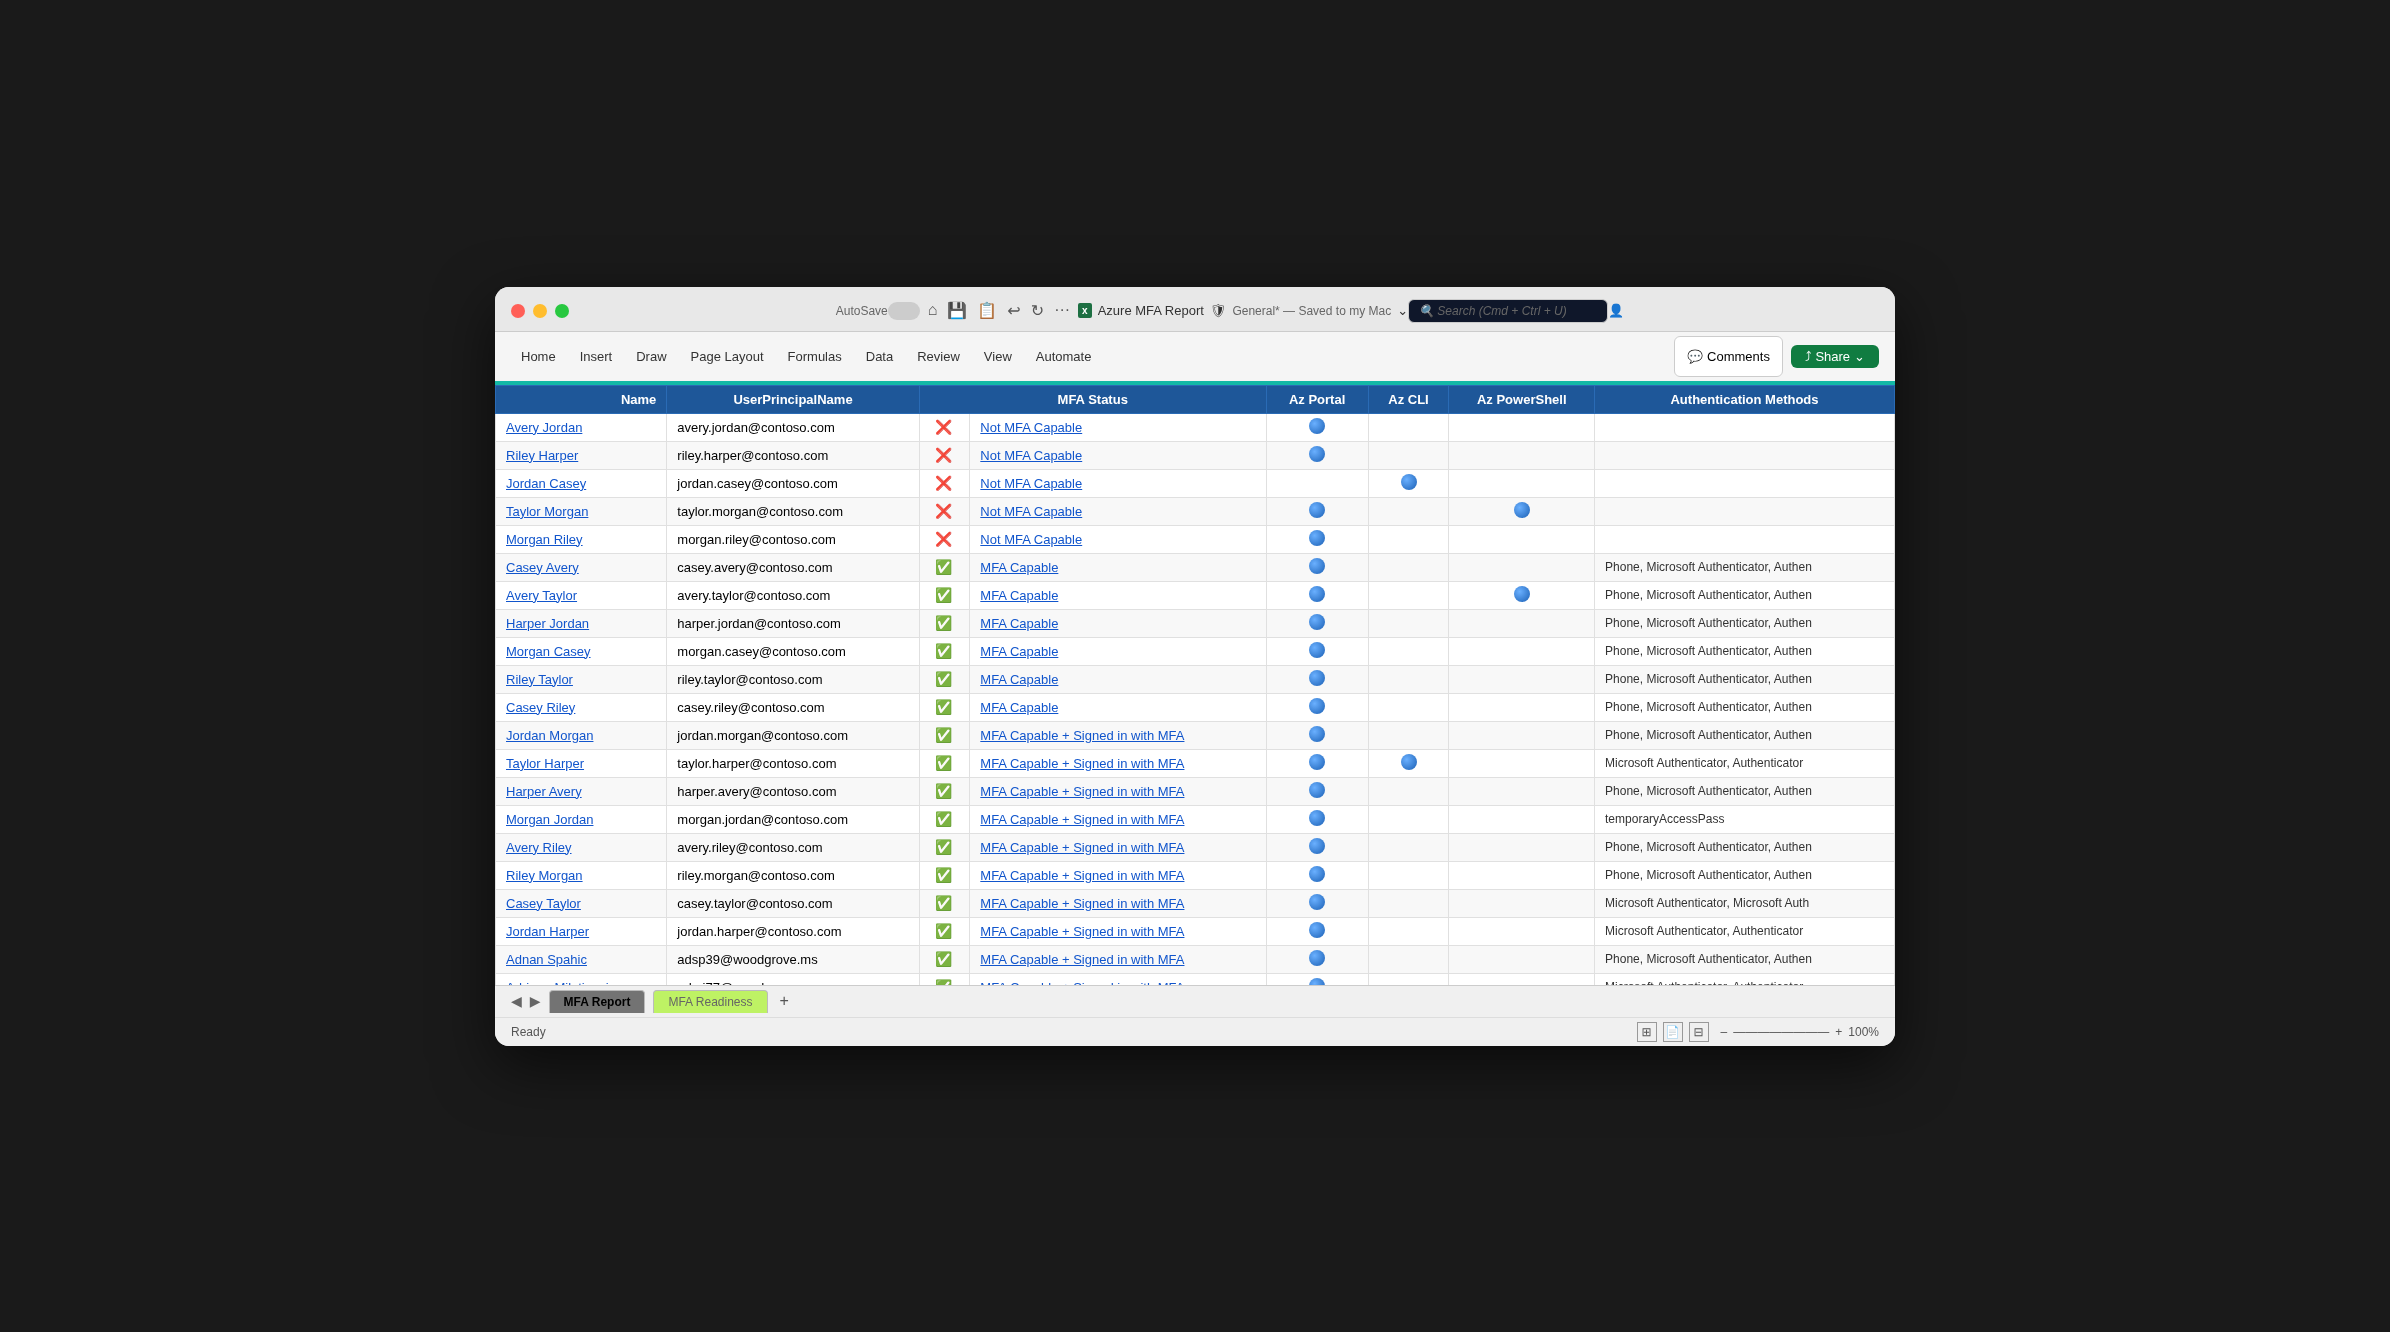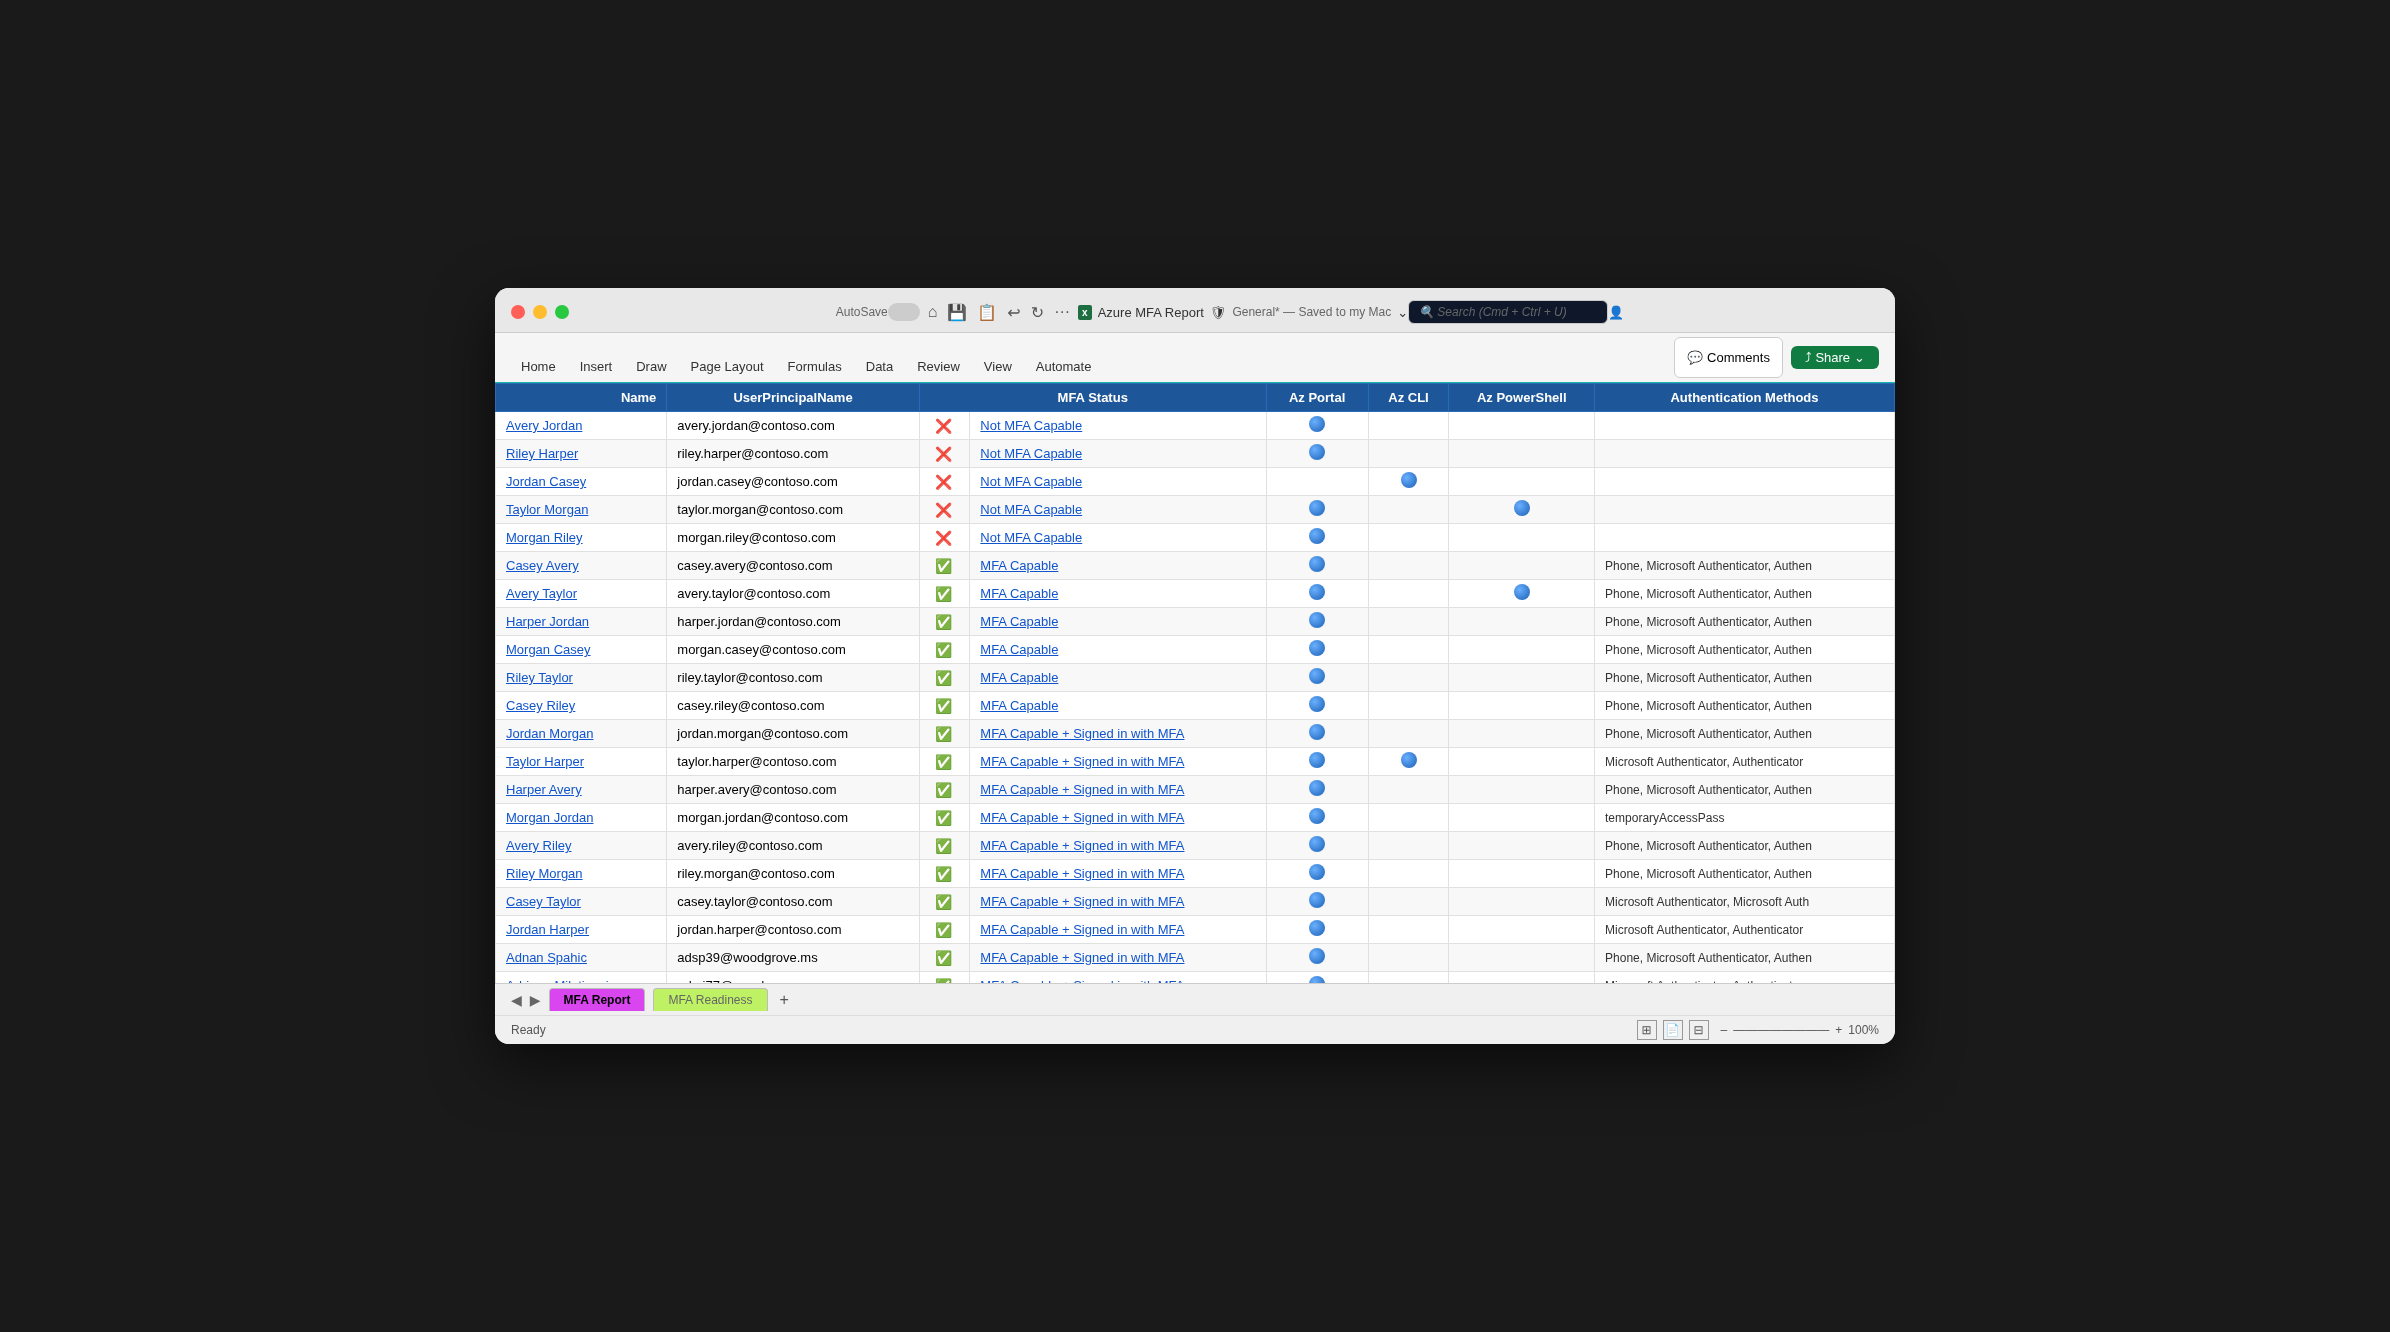--- a/index.html
+++ b/index.html
@@ -85,23 +85,23 @@
       padding: 4px 10px;
       font-size: 12px;
       color: #666;
       width: 200px;
       font-style: italic;
     }
     .menu-bar {
       background: #f5f5f5;
       padding: 4px 16px;
       display: flex;
-      align-items: flex-end;
+      align-items: center;
       gap: 4px;
-      border-bottom: 1px solid #14b8a6;
+      border-bottom: 4px solid #14b8a6;
     }
     .menu-item {
       padding: 4px 10px;
       font-size: 13px;
       color: #333;
       cursor: pointer;
       border-radius: 4px;
     }
     .menu-right {
       margin-left: auto;
@@ -187,21 +187,21 @@
     .sheet-tab {
       padding: 4px 14px;
       font-size: 12px;
       border: 1px solid #bbb;
       border-bottom: none;
       border-radius: 4px 4px 0 0;
       cursor: pointer;
       background: white;
     }
     .sheet-tab.active {
-      background: #d946ef;
+      background: #737373;
       font-weight: 600;
     }
     .sheet-tab.inactive { background: #bef264; color: #666; }
     .status-bar {
       background: #f0f0f0;
       padding: 4px 16px;
       display: flex;
       align-items: center;
       justify-content: space-between;
       border-top: 1px solid #ddd;

